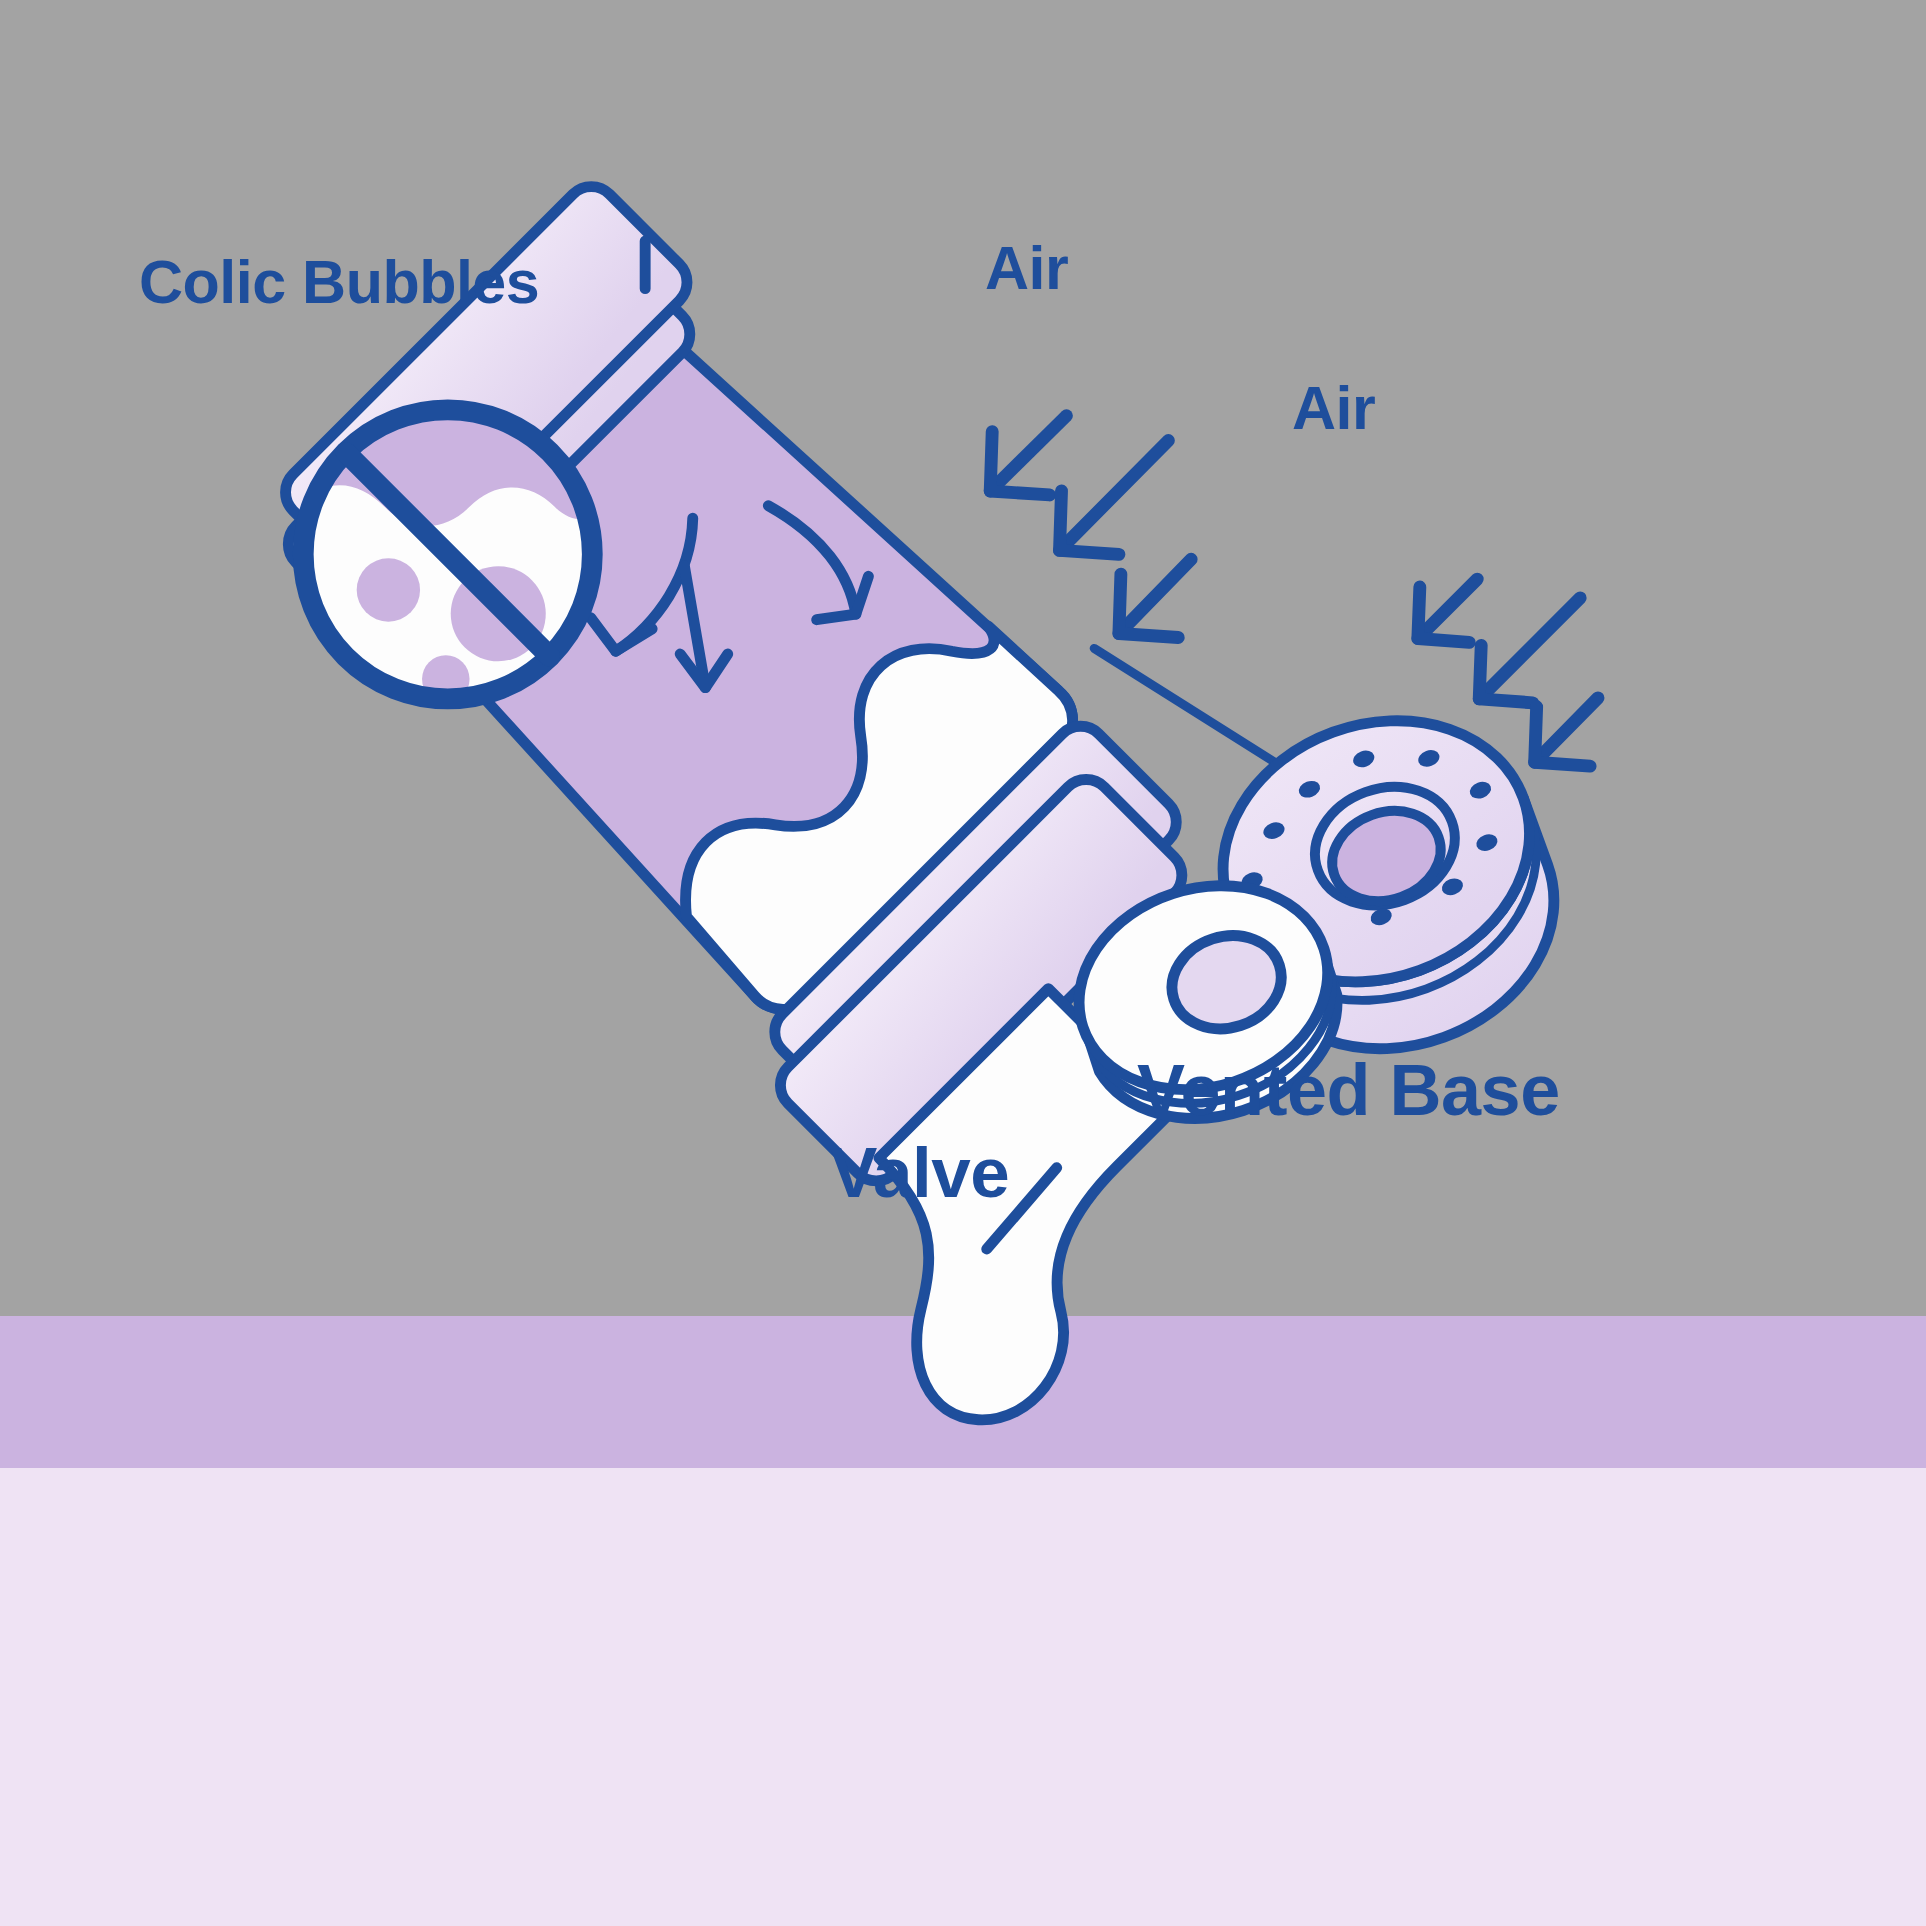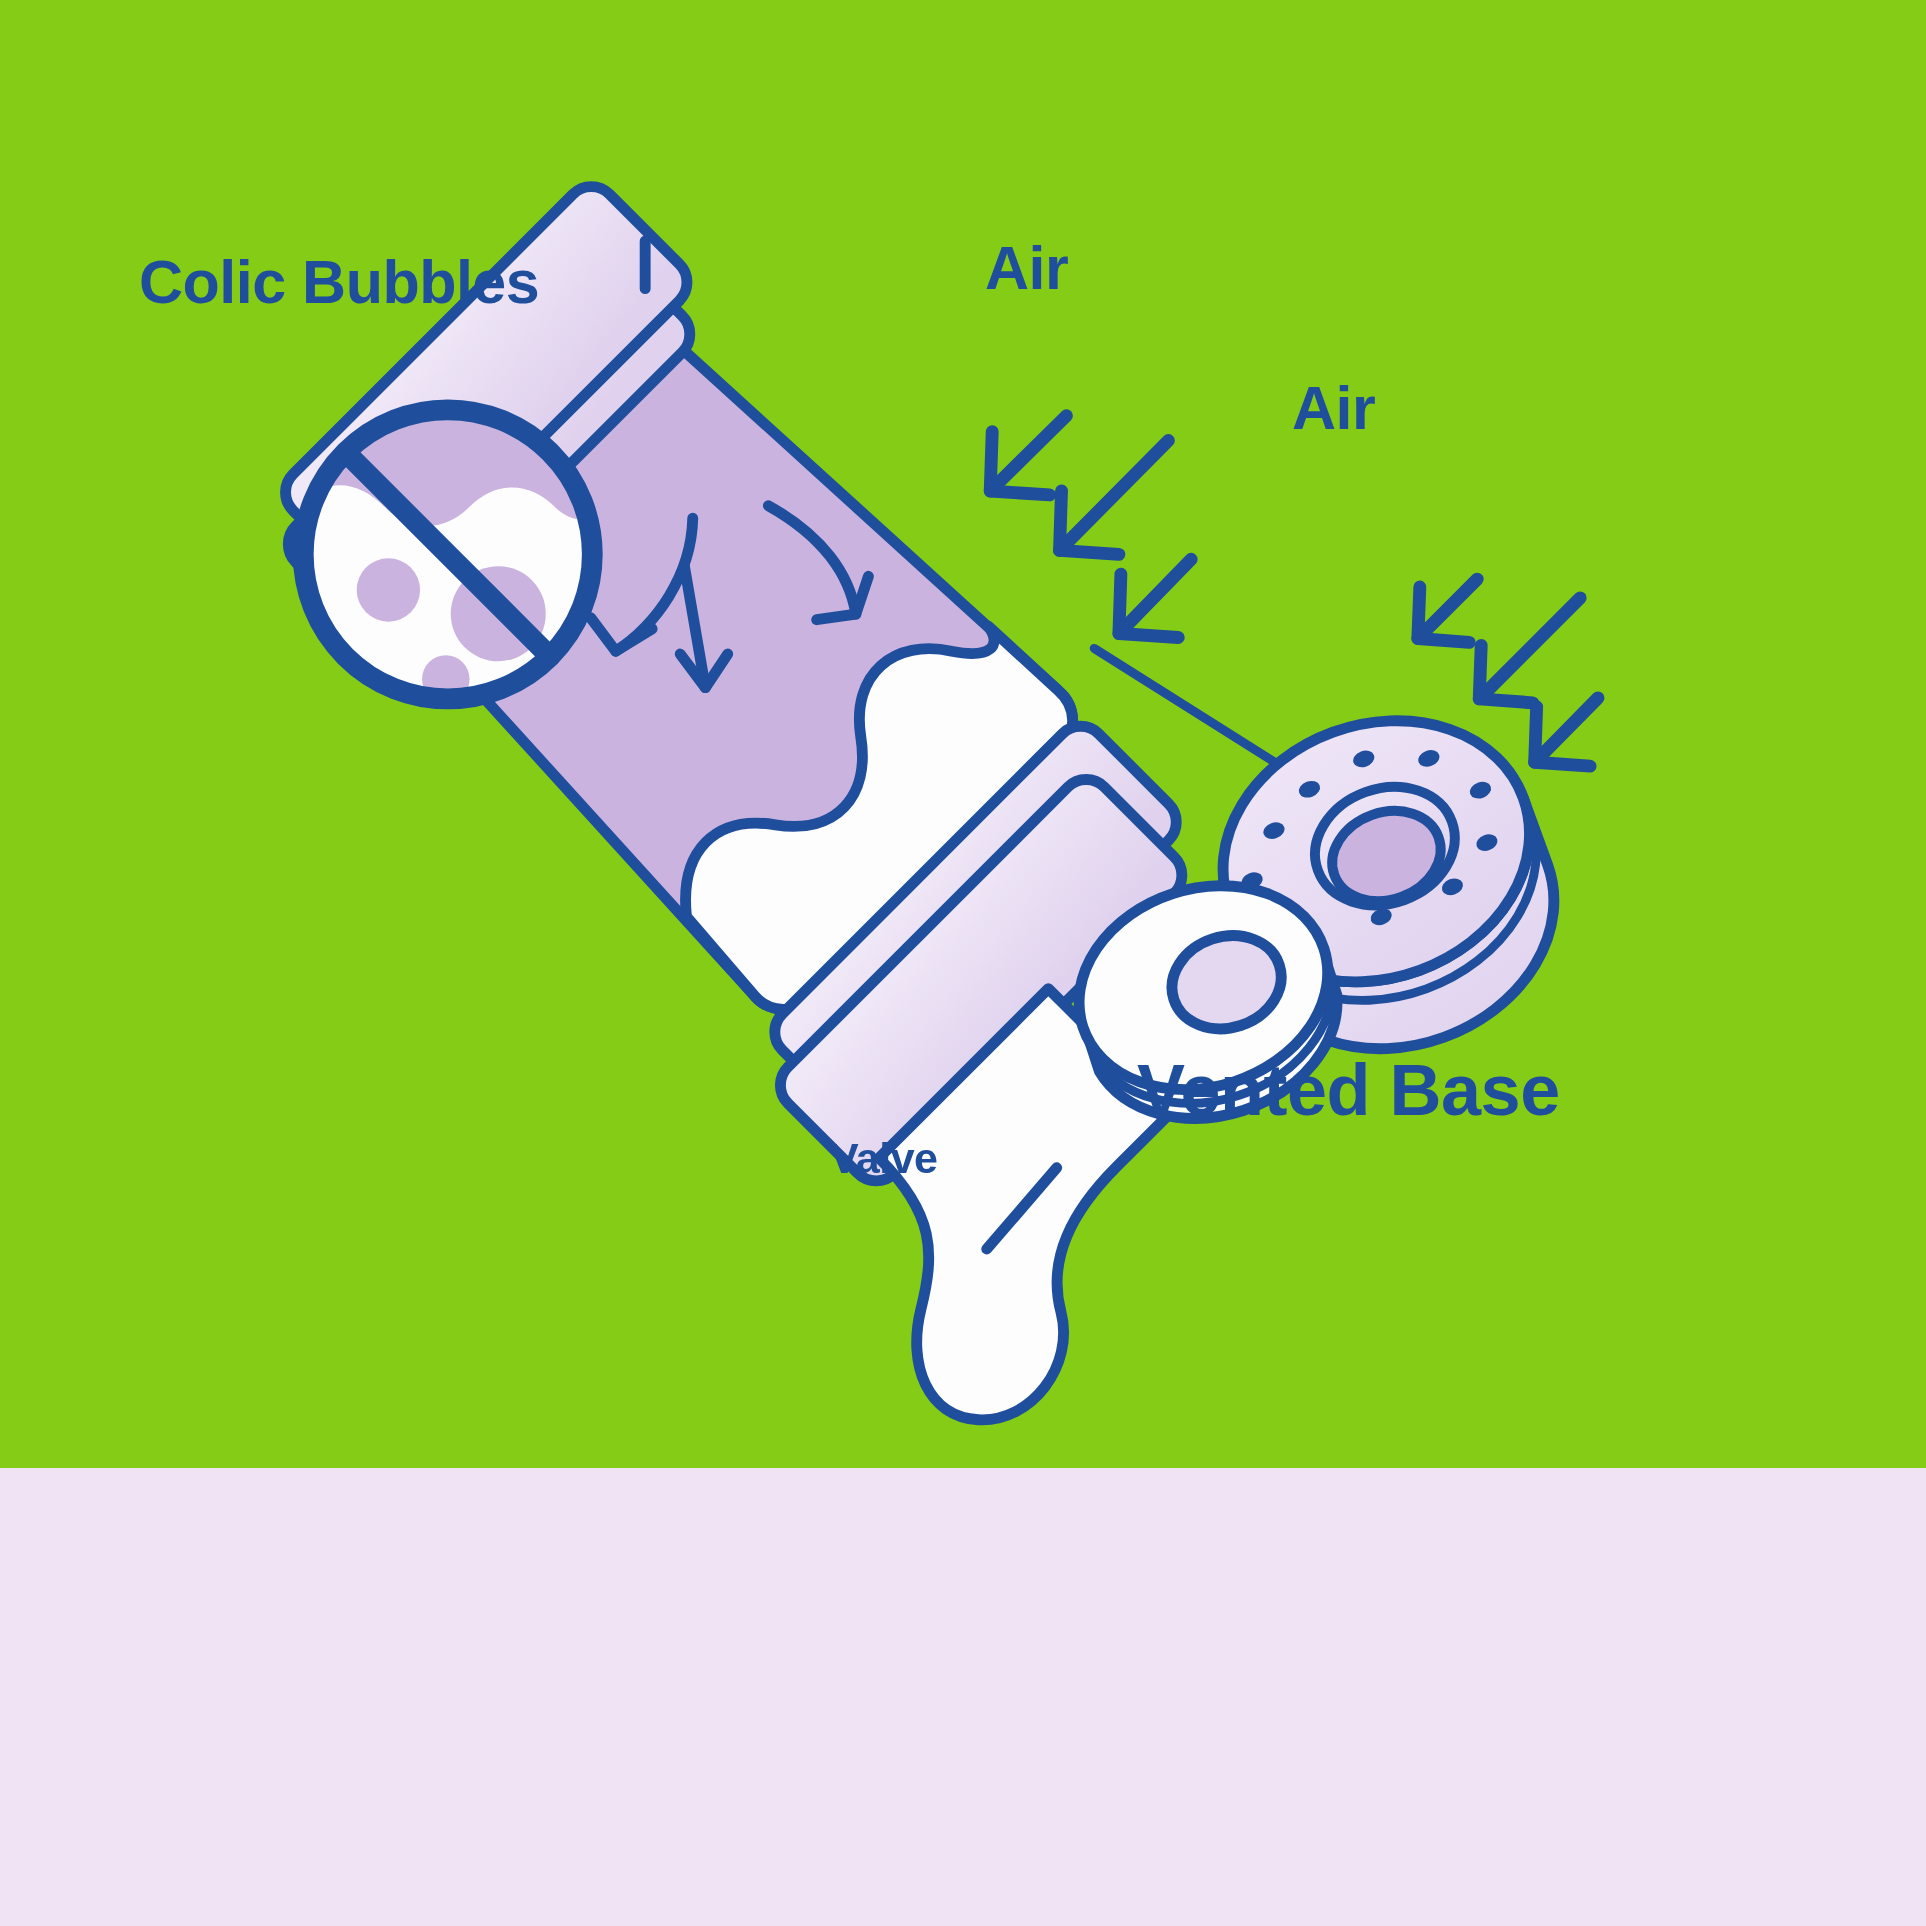--- a/index.html
+++ b/index.html
@@ -15,22 +15,22 @@
     position: relative;
     width: 1927px;
     height: 1927px;
     overflow: hidden;
     background: #CBB3E0;
   }
   #hero {
     position: absolute;
     left: 0; top: 0;
     width: 1927px;
-    height: 1468px;
-    background: #84cc16;
+    height: 1316px;
+    background: #a3a3a3;
   }
   #caption-panel {
     position: absolute;
     left: 0; top: 1468px;
     width: 1927px;
     height: 458px;
     background: #EFE3F4;
   }
   #hero-svg {
     position: absolute;
@@ -46,21 +46,21 @@
     font-weight: 700;
     letter-spacing: -0.5px;
     white-space: nowrap;
     line-height: 1;
     user-select: none;
   }
   #label-colic-bubbles { left: 139px;  top: 252px;  font-size: 61px; }
   #label-air-top      { left: 985px;  top: 238px;  font-size: 61px; }
   #label-air-right    { left: 1292px; top: 378px;  font-size: 61px; }
   #label-vented-base  { left: 1137px; top: 1054px; font-size: 72px; }
-  #label-valve        { left: 830px;  top: 1137px; font-size: 43px; }
+  #label-valve        { left: 830px;  top: 1137px; font-size: 71px; }
 </style>
 </head>
 <body>
 
 <div id="infographic">
 
   <div id="hero">
 
     <svg id="hero-svg" viewBox="0 0 1946 1483">
       <defs>

